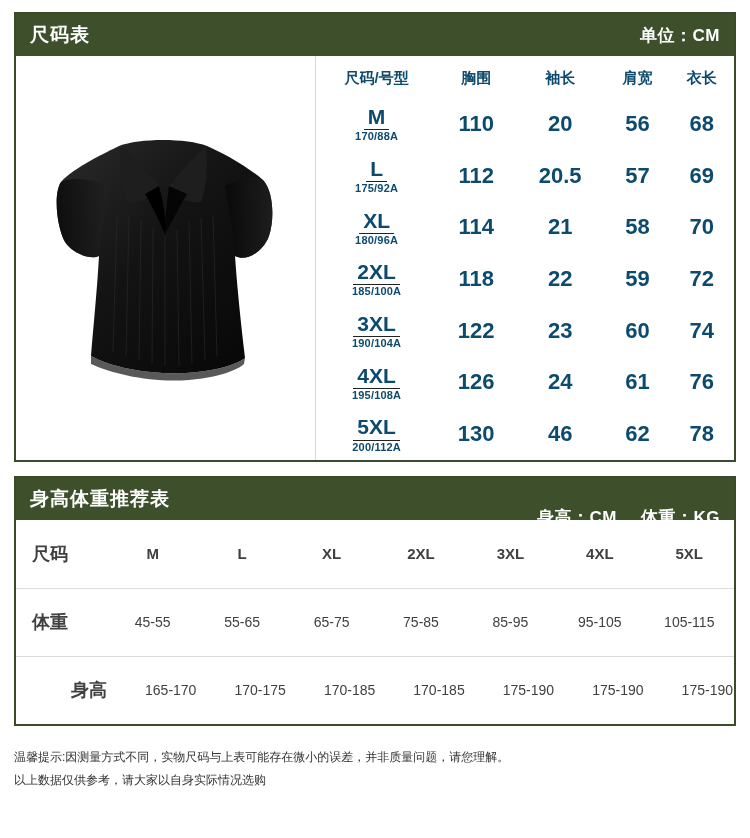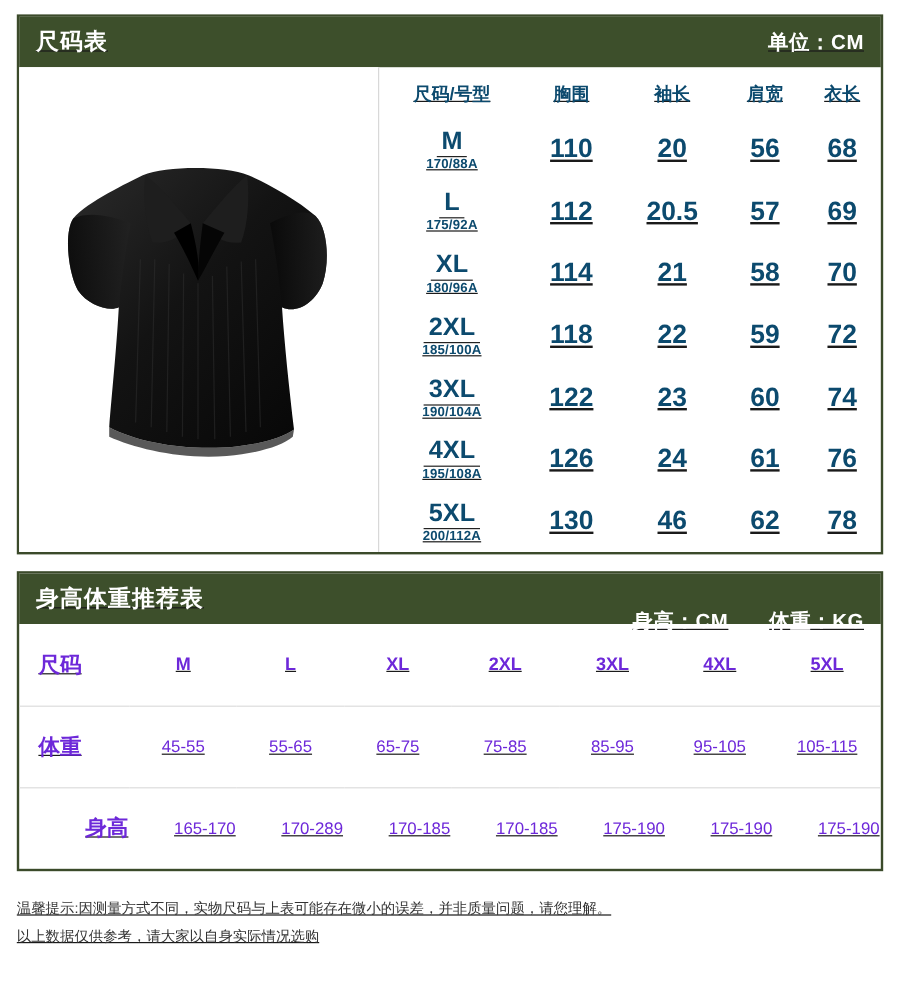--- a/index.html
+++ b/index.html
@@ -7,21 +7,20 @@
     margin: 0; padding: 0;
     width: 750px; height: 838px;
     background: #ffffff;
     font-family: "Liberation Sans", sans-serif;
     color: #1a1a1a;
   }
   .page {
     width: 750px; height: 688px;
     position: relative;
     padding: 12px 14px 0 14px;
-    text-decoration: underline;
   }
 
   
   .card {
     border: 2px solid #3b4a2a;
     background: #fff;
   }
   .card-header {
     background: #3d4f2b;
     color: #ffffff;
@@ -93,35 +92,35 @@
     font-weight: bold;
     line-height: 1.2;
     display: block;
     letter-spacing: 0.2px;
   }
 
   
   #reco-chart { margin-bottom: 10px; }
   .reco-header .unit-group {
     display: flex;
-    gap: 34px;
+    gap: 24px;
     margin-top: 36px;
   }
   .reco-table {
     width: 100%;
     border-collapse: collapse;
     table-layout: fixed;
   }
   .reco-table td {
     text-align: center;
     vertical-align: middle;
     height: 68px;
     font-size: 14px;
     border-bottom: 1px solid #dcdcdc;
-    color: #6d28d9;
+    color: #404040;
   }
   .reco-table tr:last-child td { border-bottom: none; text-align: right; }
   .reco-table td.rowlabel {
     font-size: 18px;
     font-weight: bold;
     text-align: left;
     padding-left: 16px;
     width: 92px;
   }
   .reco-table td.sizecol { font-size: 15px; font-weight: bold; }
@@ -332,21 +331,21 @@
           <td>55-65</td>
           <td>65-75</td>
           <td>75-85</td>
           <td>85-95</td>
           <td>95-105</td>
           <td>105-115</td>
         </tr>
         <tr>
           <td class="rowlabel">身高</td>
           <td>165-170</td>
-          <td>170-289</td>
+          <td>170-175</td>
           <td>170-185</td>
           <td>170-185</td>
           <td>175-190</td>
           <td>175-190</td>
           <td>175-190</td>
         </tr>
       </tbody>
     </table>
   </div>
 

